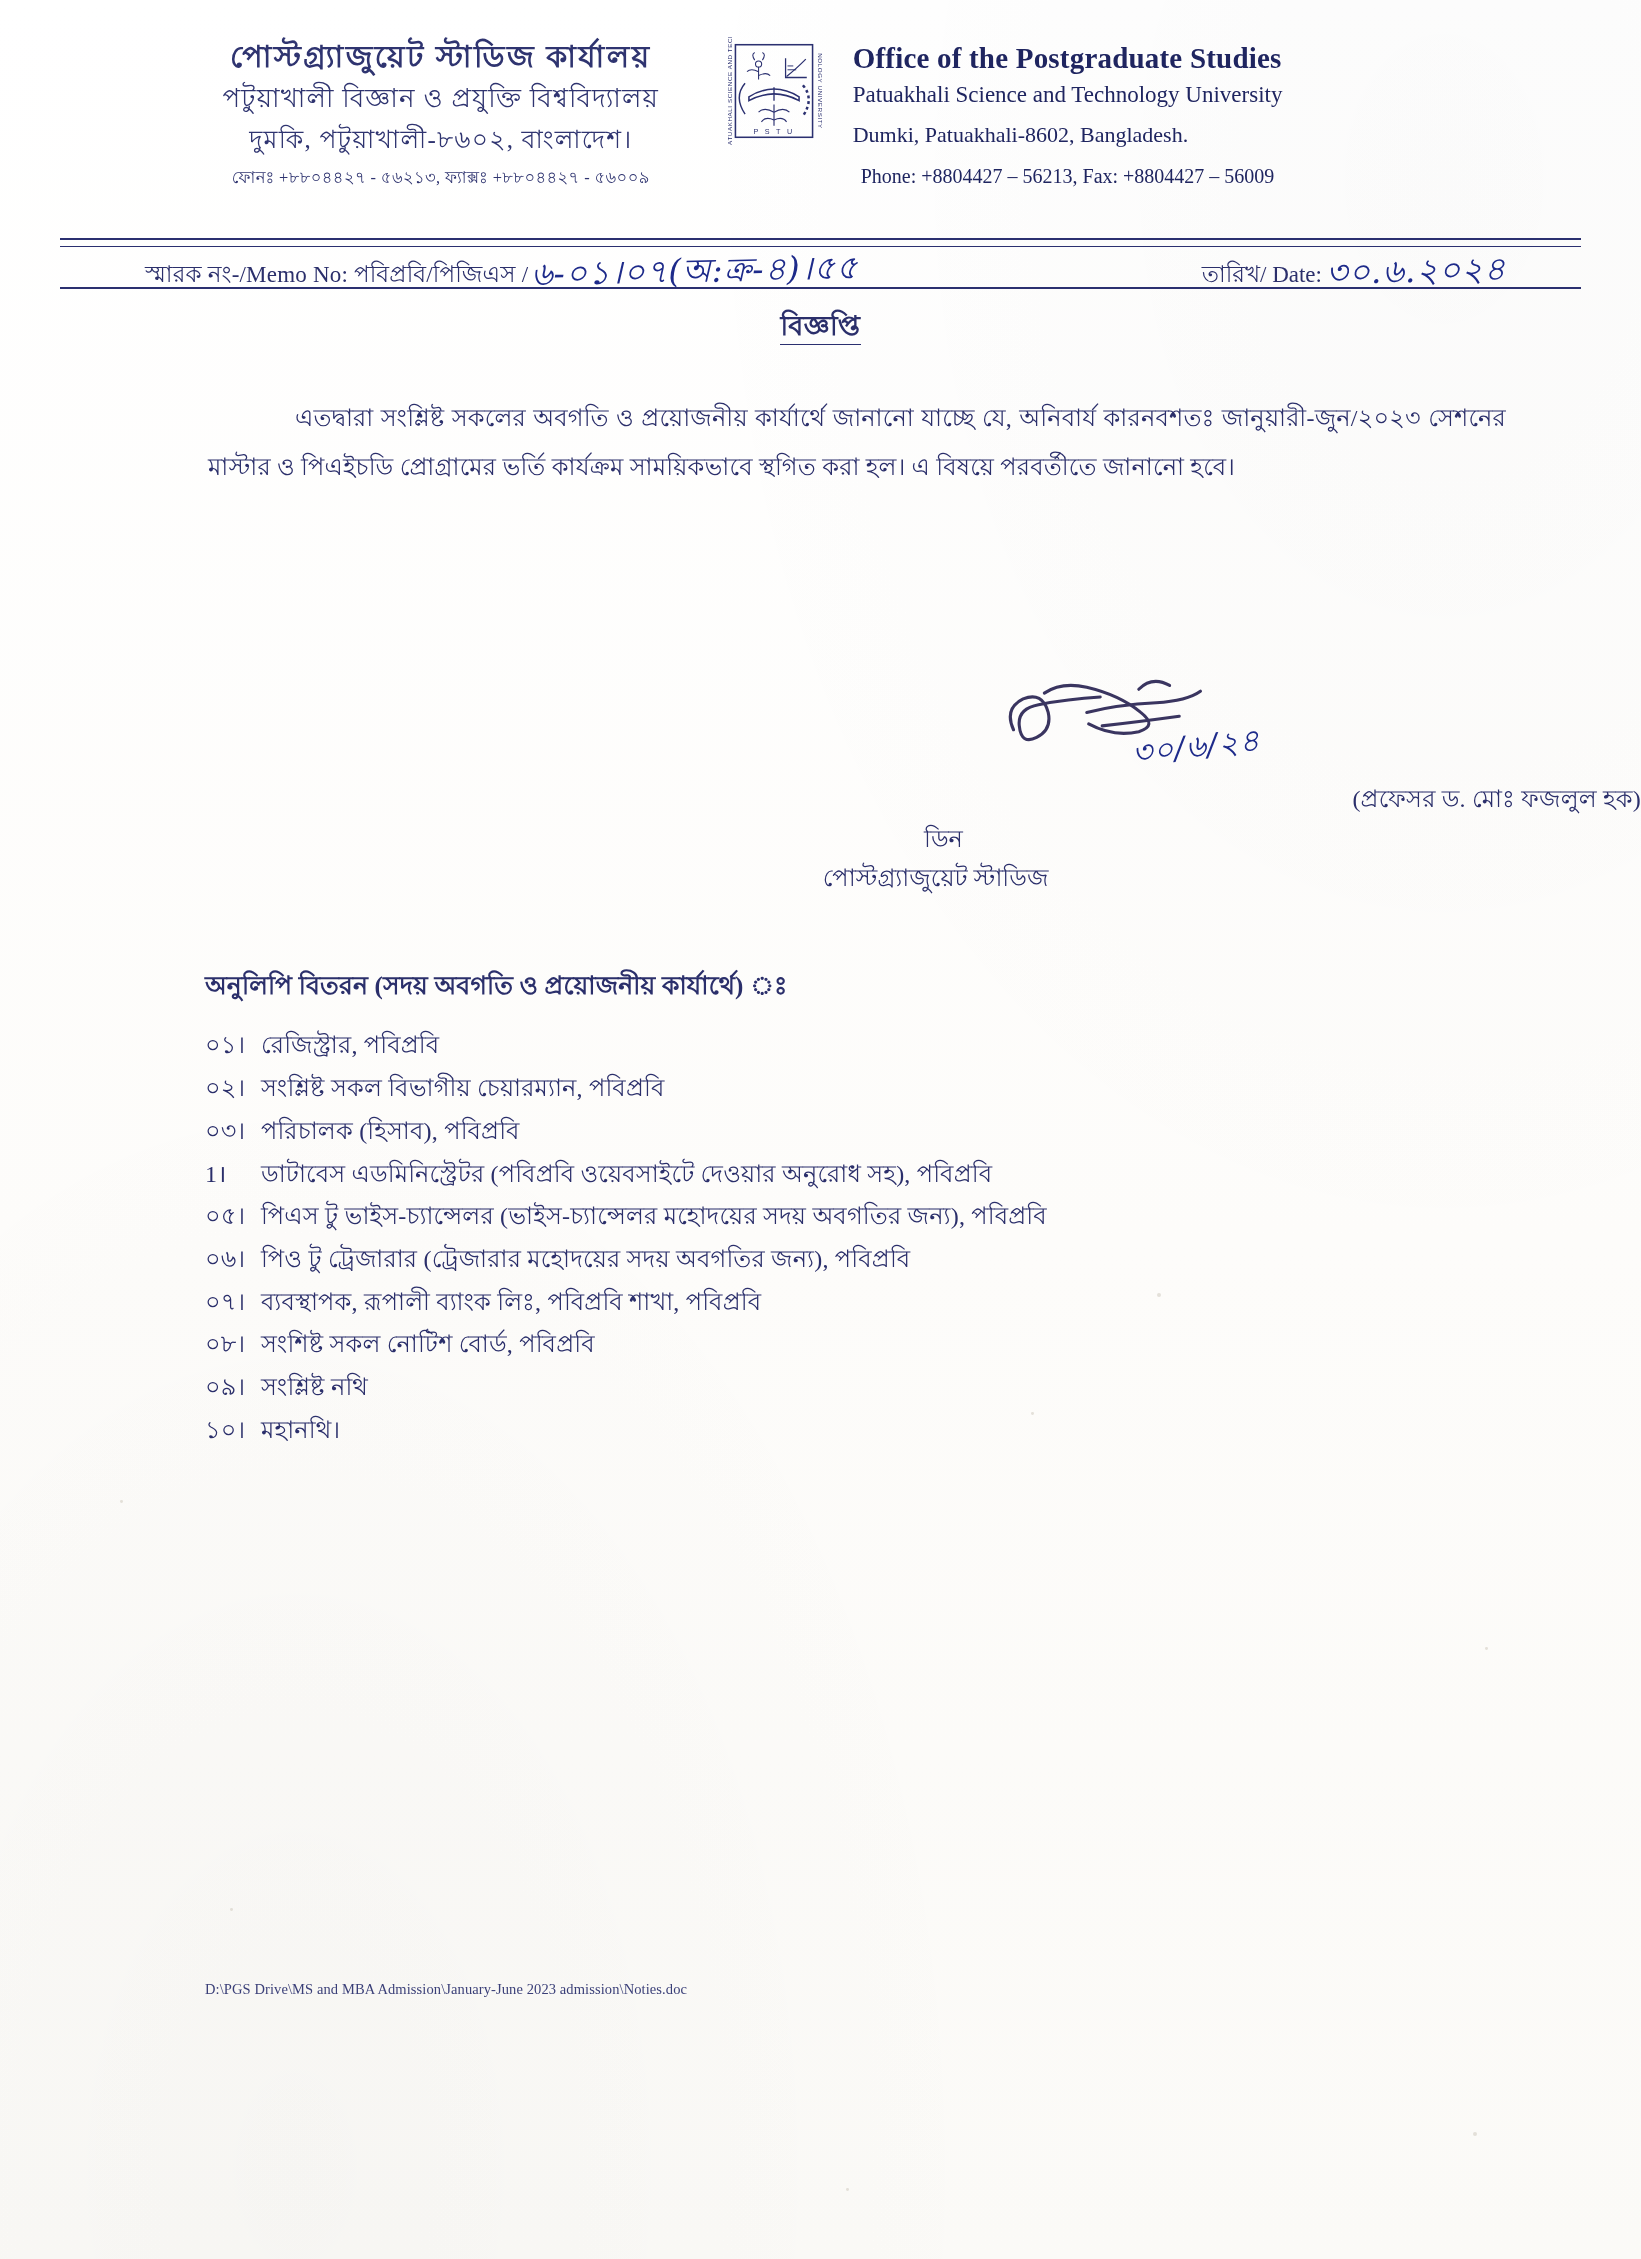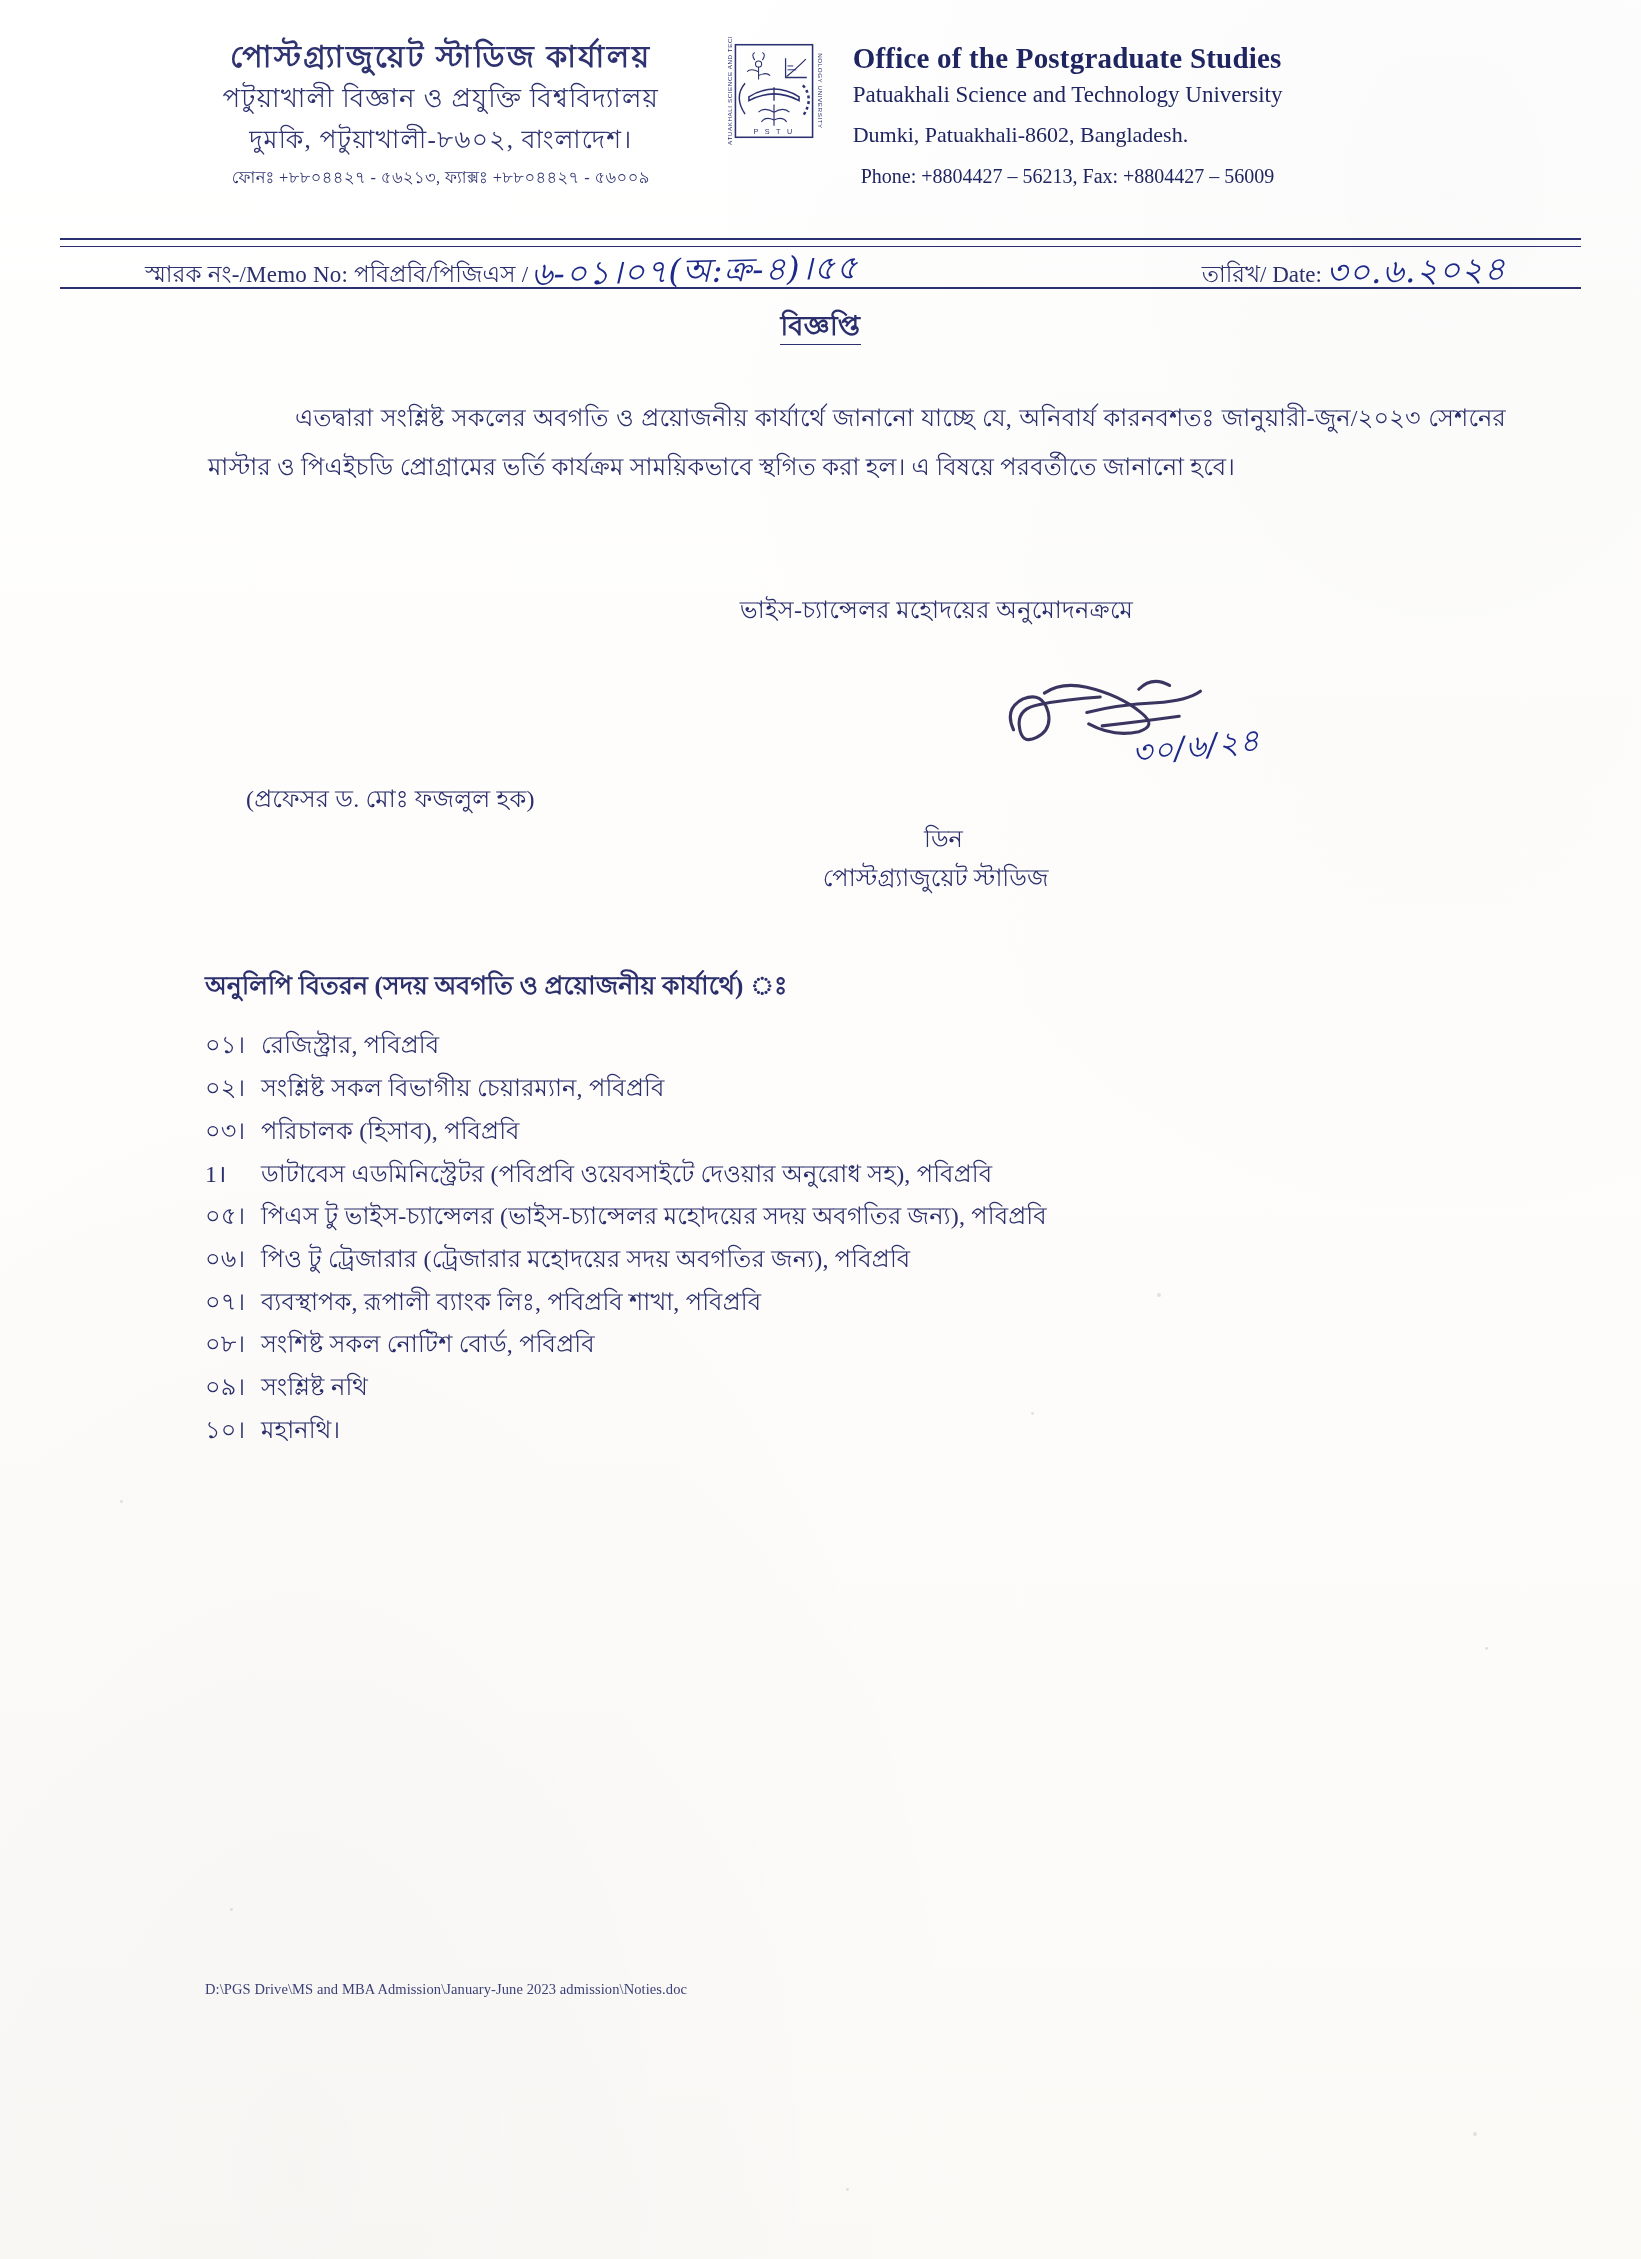--- a/index.html
+++ b/index.html
@@ -109,21 +109,21 @@
   .sig-scribble{
     position:absolute;left:994px;top:3.9px;width:251px;height:106px;
   }
   .sig-date{
     position:absolute;left:1132px;top:56px;
     font-family:"DejaVu Serif", serif;font-style:italic;
     font-size:31px;color:#1d2a8a;transform:rotate(-6deg);
     letter-spacing:1px;
   }
   .sig-name{
-    position:absolute;left:0;right:0;top:114px;text-align:left;
+    position:absolute;left:0;right:0;top:114px;text-align:right;
     font-size:24px;letter-spacing:0.2px;
   }
   .sig-name .inner{padding-left:246px;}
   .sig-role{
     position:absolute;left:0;right:0;top:154px;text-align:center;
     font-size:24px;
   }
   .sig-role .inner{padding-left:246px;}
   .sig-office{
     position:absolute;left:0;right:16px;top:193px;text-align:center;
@@ -232,23 +232,20 @@
   </div>
 
   <div class="doc-title">
     <span>বিজ্ঞপ্তি</span>
   </div>
 
   <div class="body-para">
     <span class="indent"></span><span>এতদ্বারা সংশ্লিষ্ট সকলের অবগতি ও প্রয়োজনীয় কার্যার্থে জানানো যাচ্ছে যে, অনিবার্য কারনবশতঃ জানুয়ারী-জুন/২০২৩ সেশনের মাস্টার ও পিএইচডি প্রোগ্রামের ভর্তি কার্যক্রম সাময়িকভাবে স্থগিত করা হল। এ বিষয়ে পরবর্তীতে জানানো হবে।</span>
   </div>
 
-  <div class="approval">
-    <span class="inner">ভাইস-চ্যান্সেলর মহোদয়ের অনুমোদনক্রমে</span>
-  </div>
 
   <div class="sig-area">
     <div class="sig-scribble">
       <svg viewBox="0 0 260 110" width="251" height="106" aria-hidden="true">
         <g fill="none" stroke="#3a3560" stroke-width="3.2" stroke-linecap="round">
           <path d="M20 62 Q10 40 30 30 Q50 22 56 44 Q60 62 44 70 Q28 78 26 58 Q24 40 46 36 Q76 30 110 28"></path>
           <path d="M52 24 Q70 12 96 18 Q130 26 152 44 Q170 58 150 64 Q124 70 98 56"></path>
           <path d="M96 44 Q128 36 168 34 Q200 32 214 22"></path>
           <path d="M112 58 Q148 54 192 48"></path>
           <path d="M150 20 Q164 6 182 16"></path>

